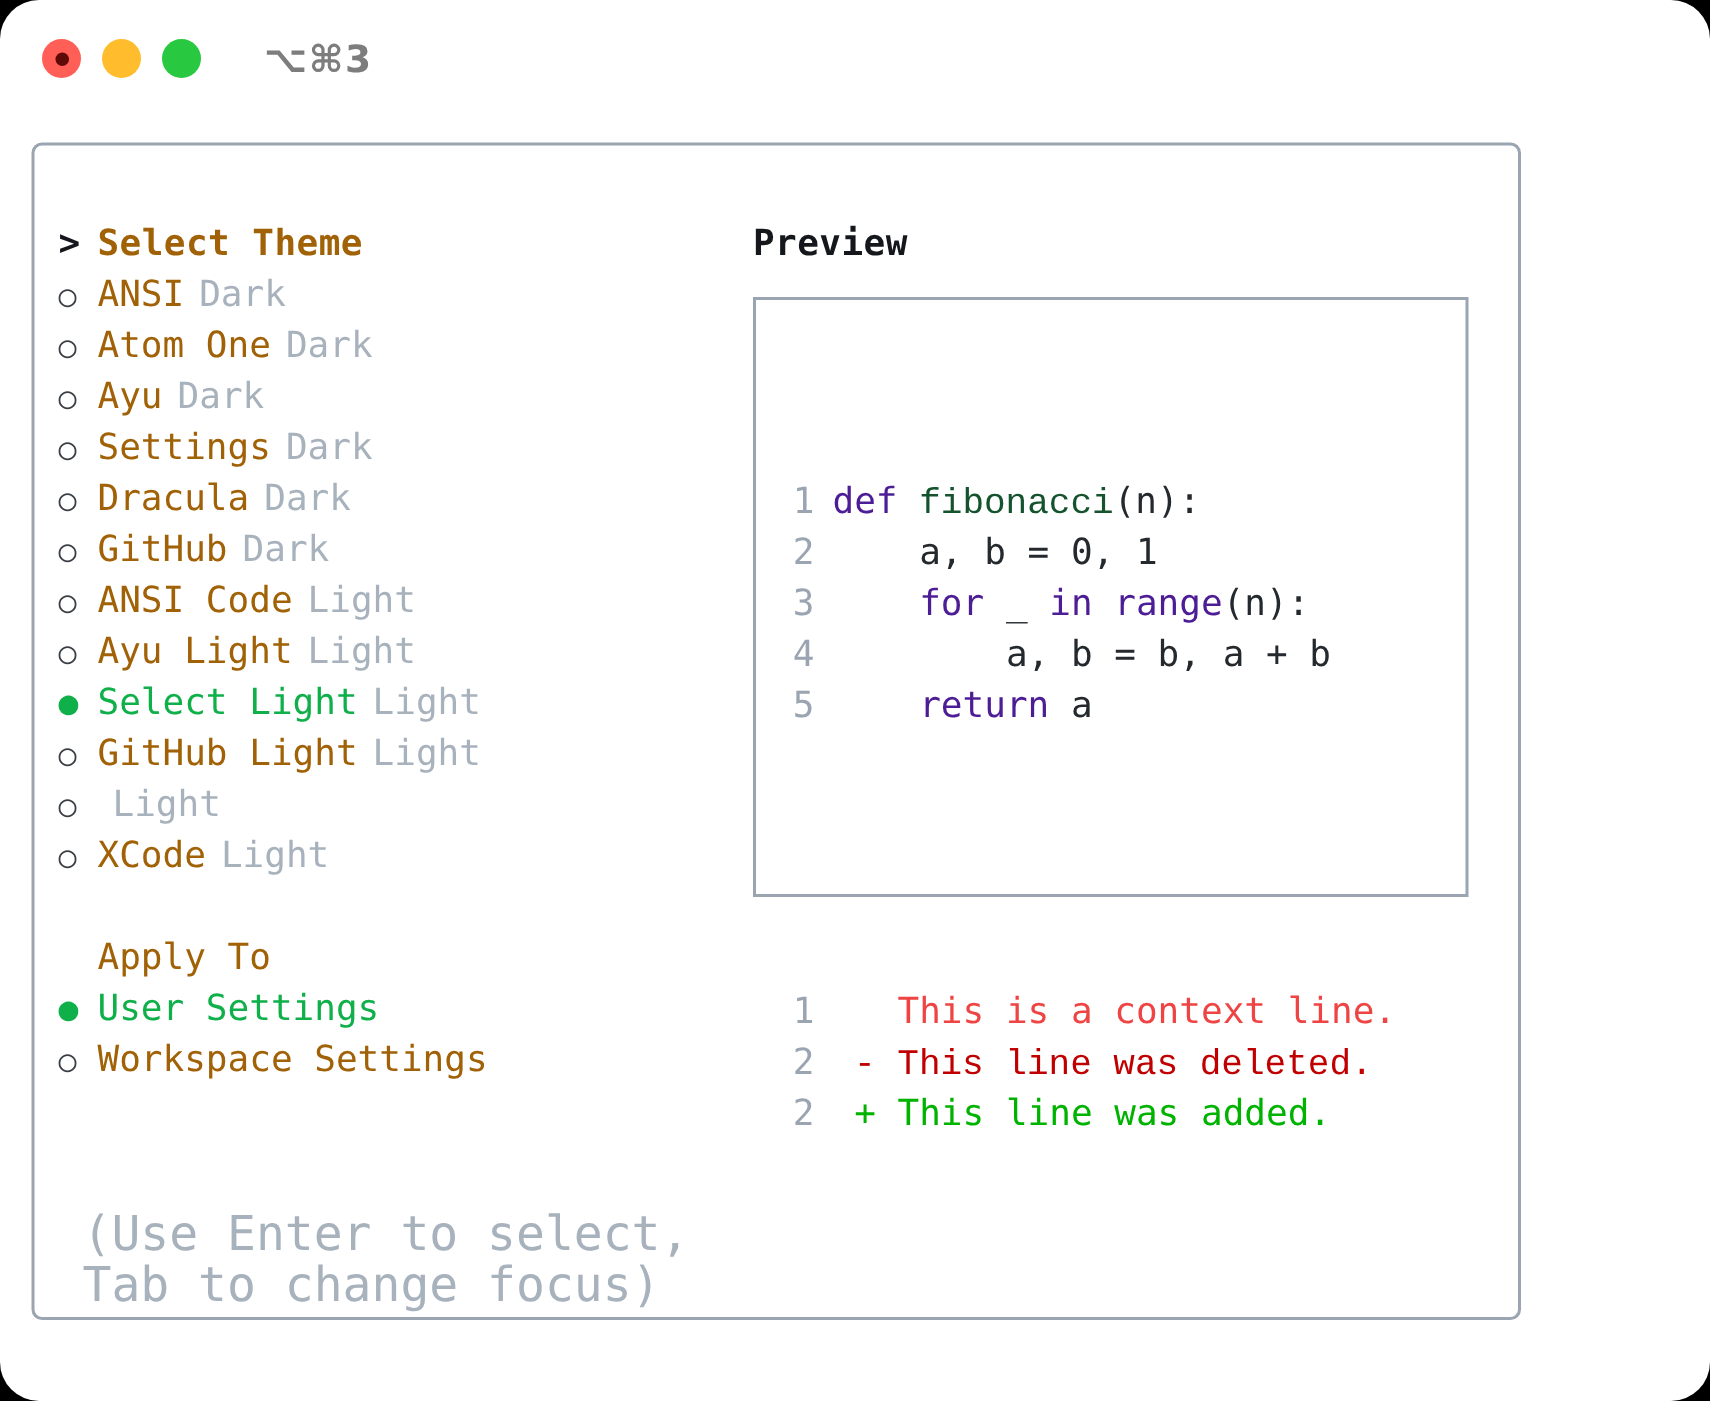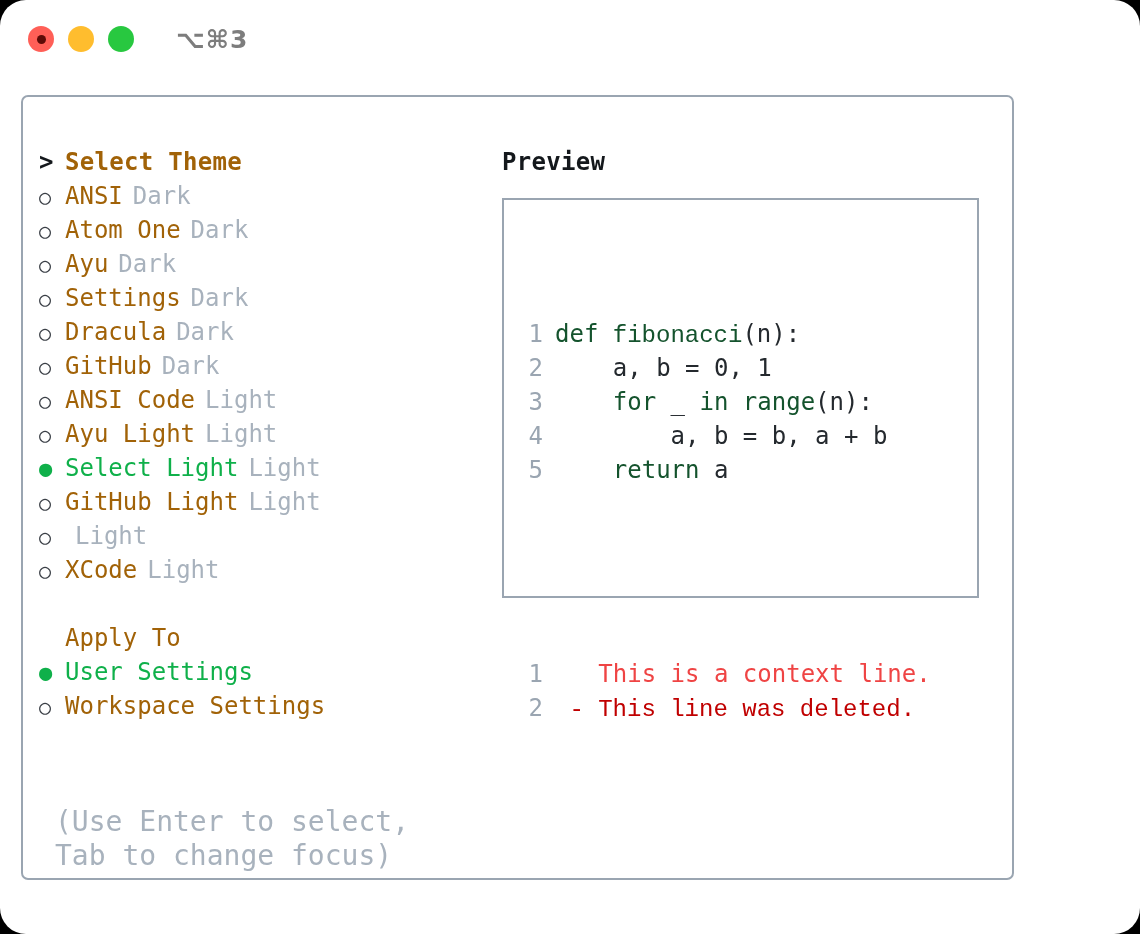--- a/index.html
+++ b/index.html
@@ -140,21 +140,21 @@
     color: #14181c;
   }
 
   .spacer-row { height: 34px; }
 
   .hint {
     position: absolute;
     left: 16px;
     top: 660px;
     width: 420px;
-    font-size: 28px;
+    font-size: 32px;
     line-height: 34px;
     color: #a8b2bd;
     white-space: pre-wrap;
   }
 
   
   .right-col {
     position: absolute;
     left: 479px;
     top: 48px;
@@ -186,21 +186,21 @@
     white-space: pre;
   }
   .cline { display: block; height: 34px; white-space: pre; }
   .lnum {
     display: inline-block;
     width: 26px;
     text-align: right;
     color: #9aa5b1;
     margin-right: 12px;
   }
-  .kw   { color: #14532d; }
+  .kw   { color: #4c1d95; }
   .fn   { color: #14532d; font-family: Liberation Mono, monospace; }
   .plain{ color: #24292e; }
   .ctx  { color: #ef4444; }
   .del  { color: #c00000; font-family: Liberation Mono, monospace; }
   .add  { color: #00b300; }
 </style>
 </head>
 <body>
 
 <div id="app">
@@ -253,20 +253,20 @@
 
         <div class="hint">(Use Enter to select, Tab to change focus)</div>
       </div>
 
       <div class="right-col">
         <div class="preview-title">Preview</div>
         <div class="preview-box">
           <div class="code">
             <div id="code-lines"><div class="cline"><span class="lnum">1</span><span class="kw">def </span><span class="fn">fibonacci</span><span class="plain">(n):</span></div><div class="cline"><span class="lnum">2</span><span class="plain">    a, b = 0, 1</span></div><div class="cline"><span class="lnum">3</span><span class="kw">    for </span><span class="plain">_ </span><span class="kw">in range</span><span class="plain">(n):</span></div><div class="cline"><span class="lnum">4</span><span class="plain">        a, b = b, a + b</span></div><div class="cline"><span class="lnum">5</span><span class="kw">    return </span><span class="plain">a</span></div></div>
             <div class="cline">&nbsp;</div>
-            <div id="diff-lines"><div class="cline"><span class="lnum">1</span><span class="ctx">   This is a context line.</span></div><div class="cline"><span class="lnum">2</span><span class="del"> - This line was deleted.</span></div></div>
+            <div id="diff-lines"><div class="cline"><span class="lnum">1</span><span class="ctx">   This is a context line.</span></div><div class="cline"><span class="lnum">2</span><span class="del"> - This line was deleted.</span></div><div class="cline"><span class="lnum">2</span><span class="add"> + This line was added.</span></div></div>
           </div>
         </div>
       </div>
 
     </div>
   </div>
 </div>
 
 </body></html>

